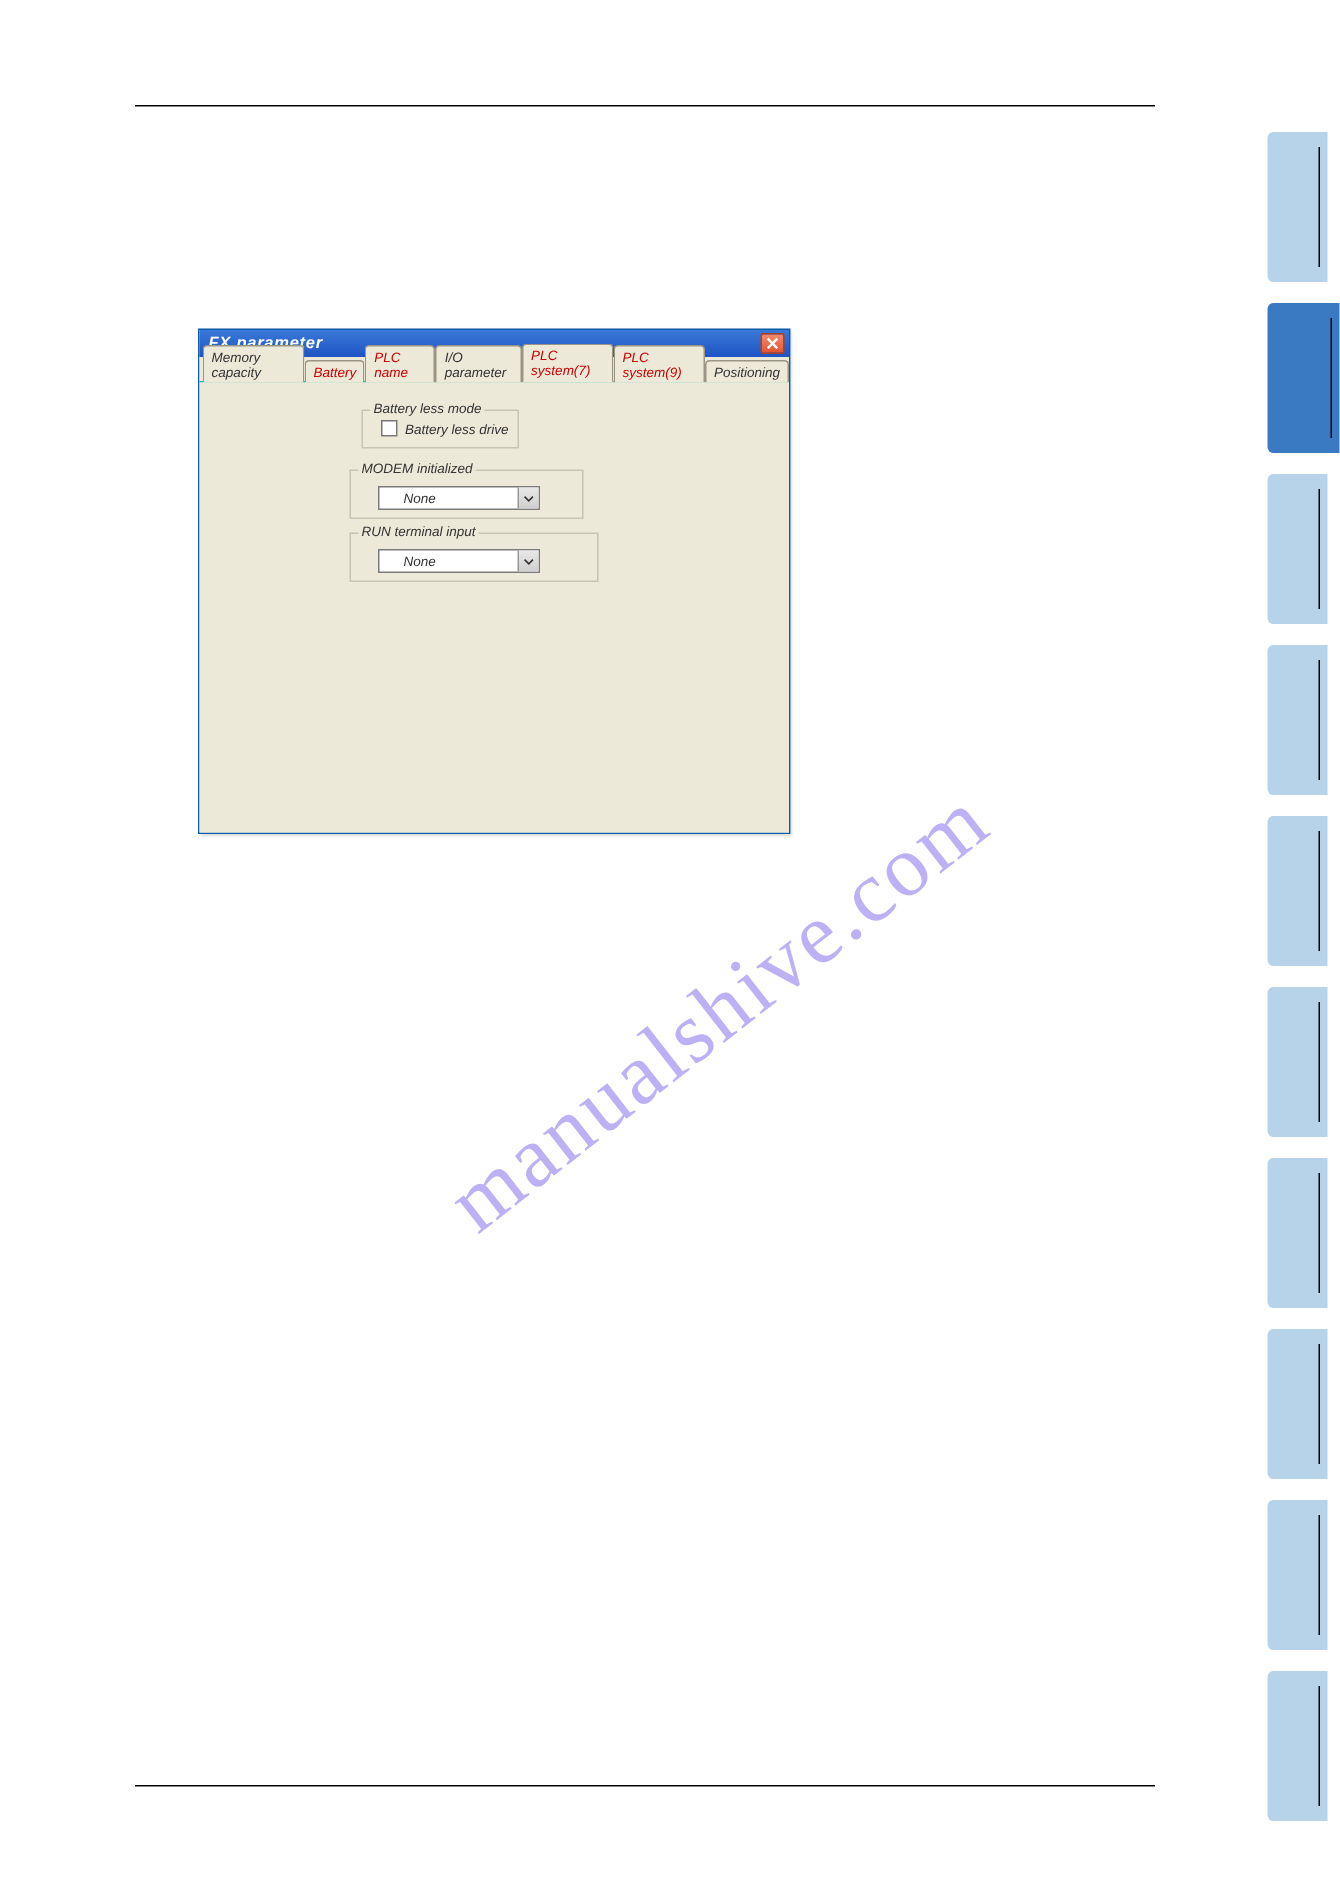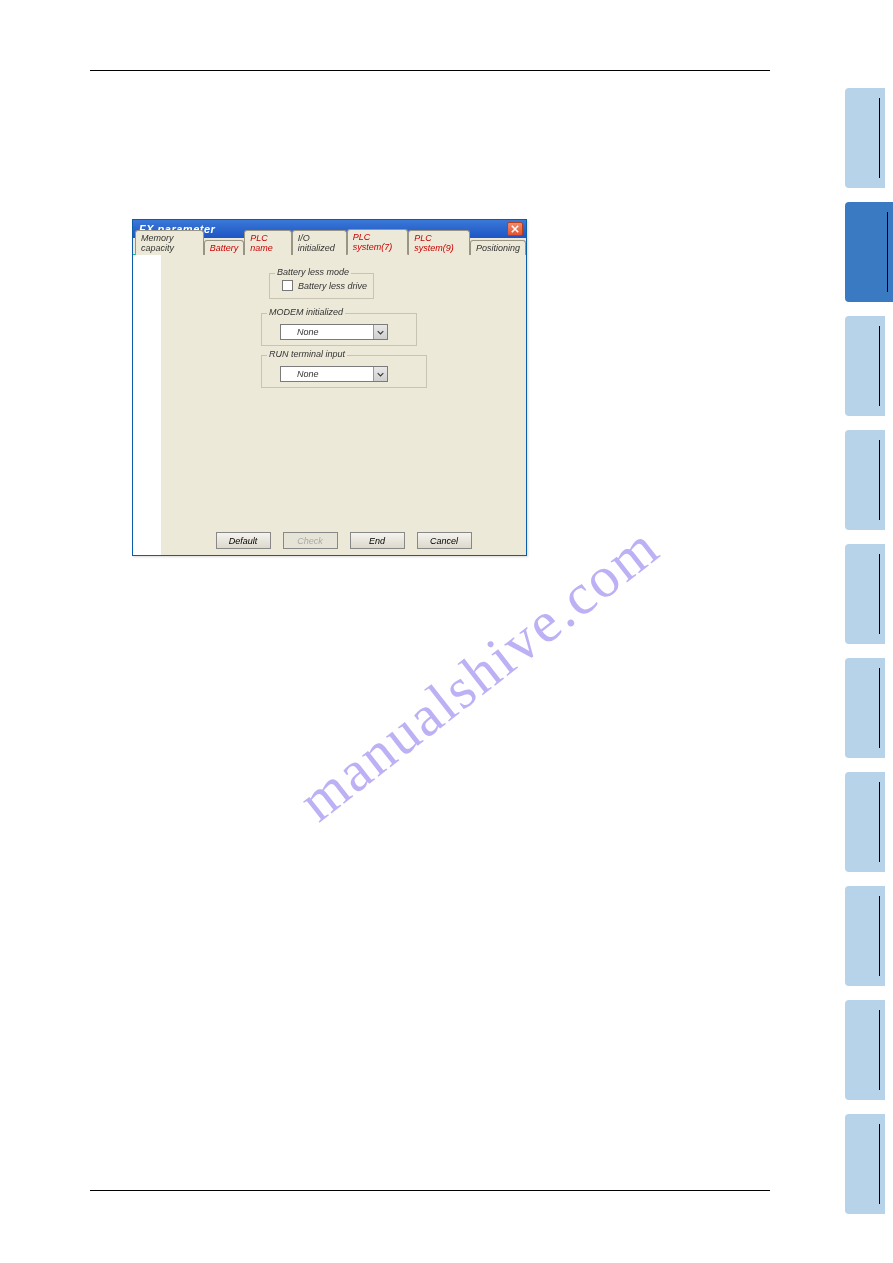--- a/index.html
+++ b/index.html
@@ -127,21 +127,20 @@
     .tab.red { color: #c00; }
     .tab.active {
       background: #ece9d8;
       border-bottom: 1px solid #ece9d8;
       z-index: 2;
     }
     .content {
       flex: 1;
       background: #ece9d8;
       position: relative;
-      margin-left: 28px;
     }
     .fieldset {
       position: absolute;
       border: 1px solid #c8c4b4;
       font-size: 9px;
       color: #333;
     }
     .fieldset .legend {
       position: absolute;
       top: -7px;
@@ -257,21 +256,21 @@
       <svg viewBox="0 0 10 10">
           <path d="M1 1 L9 9 M9 1 L1 9" stroke="#fff" stroke-width="2"></path>
         </svg>
     </div>
   </div>
 
   <div class="tab-strip">
     <div class="tab">Memory capacity</div>
     <div class="tab red">Battery</div>
     <div class="tab red">PLC name</div>
-    <div class="tab">I/O initialized</div>
+    <div class="tab">I/O parameter</div>
     <div class="tab red active">PLC system(7)</div>
     <div class="tab red">PLC system(9)</div>
     <div class="tab">Positioning</div>
   </div>
 
   <div class="content">
 
     <div class="fieldset fld-battery">
       <div class="legend">Battery less mode</div>
       <div class="chk-row">
@@ -297,20 +296,14 @@
       <div class="combo">
         <span class="val">None</span>
         <div class="arrow">
           <svg viewBox="0 0 10 6">
               <path d="M1 1 L5 5 L9 1" fill="none" stroke="#333" stroke-width="1.5"></path>
             </svg>
         </div>
       </div>
     </div>
 
-    <div class="btn-row">
-      <div class="btn">Default</div>
-      <div class="btn disabled">Check</div>
-      <div class="btn">End</div>
-      <div class="btn">Cancel</div>
-    </div>
   </div>
 </div>
 
 </body></html>

